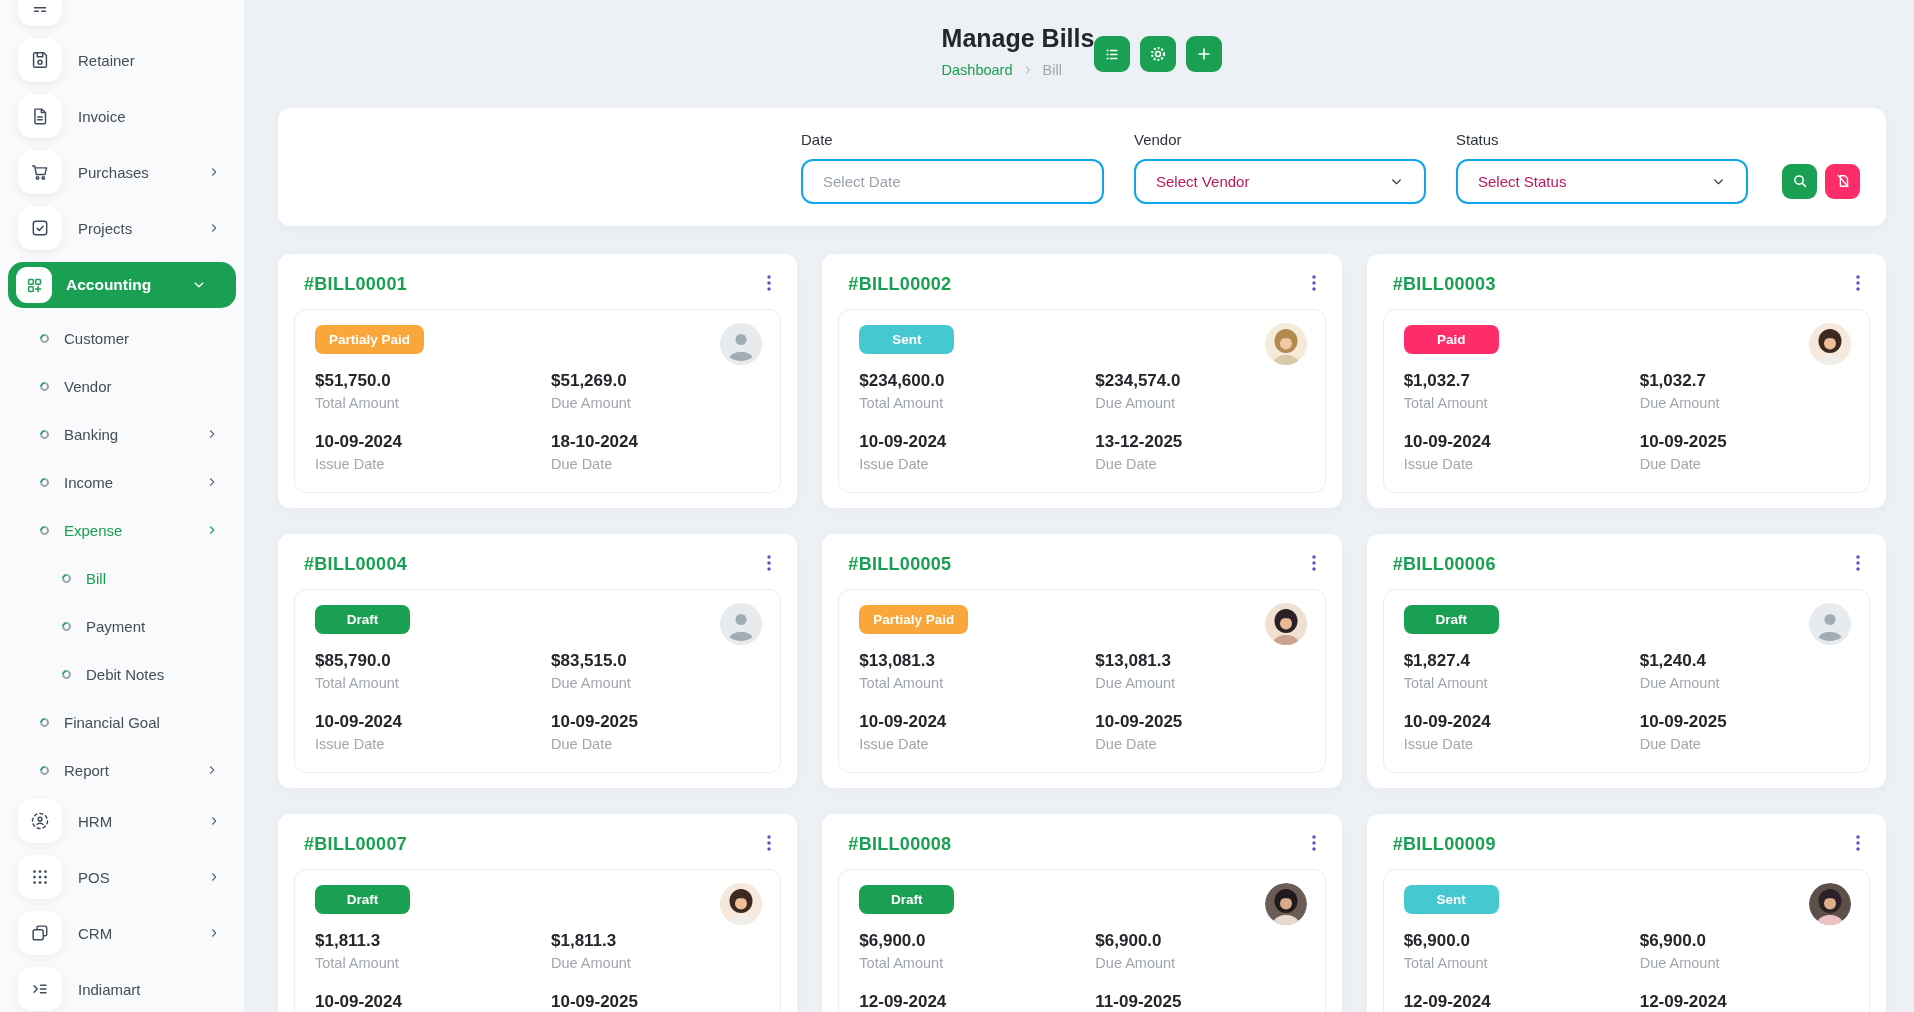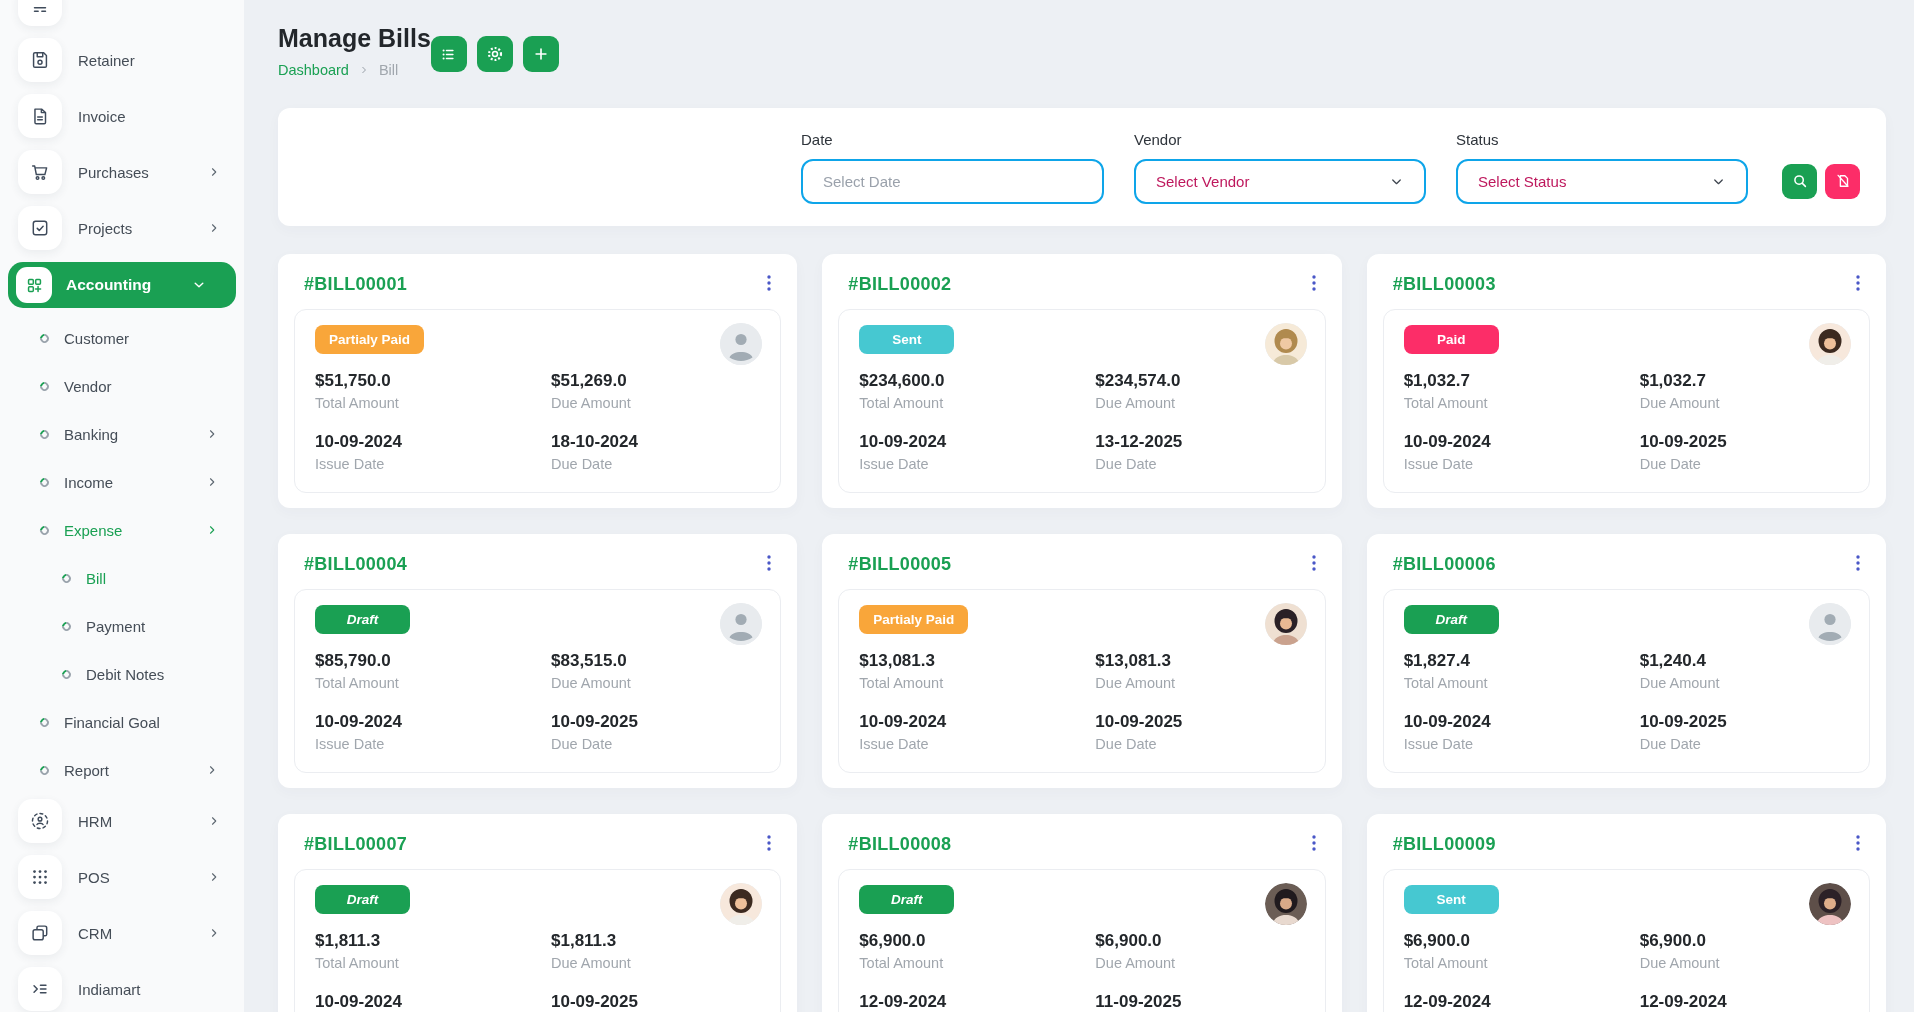--- a/index.html
+++ b/index.html
@@ -32,21 +32,21 @@
   .subitem[data-level="2"] { padding-left:62px; }
   .bullet { width:9px; height:9px; flex:0 0 9px; border:2px solid #9aa3ac; border-top-color:var(--primary,#1aa053); border-radius:50%; transform:rotate(-45deg); }
   .sublabel { margin-left:15px; font-size:15px; font-weight:500; color:#454d57; }
   .subitem[data-active="true"] .sublabel { color:var(--primary,#1aa053); }
   .subitem .chev-r { margin-right:26px; }
   .subitem[data-sub="false"] .chev-r { visibility:hidden; }
   .subitem[data-active="true"] .chev-r path { stroke:var(--primary,#1aa053); }
   .bottom-first { margin-top:5px; }
   
   .main { flex:1; padding:24px 28px 0 34px; overflow:hidden; }
-  .page-head { display:flex; justify-content:flex-start; align-items:flex-start; }
+  .page-head { display:flex; justify-content:center; align-items:flex-start; }
   .page-title { font-size:25px; font-weight:700; color:#23272b; }
   .breadcrumb { margin-top:9px; display:flex; align-items:center; gap:10px; font-size:14.5px; }
   .crumb-home { color:var(--primary,#1aa053); cursor:pointer; text-decoration:none; }
   .crumb-sep  { color:#99a0a8; }
   .crumb-cur  { color:#a0a6ad; }
   .head-actions { display:flex; gap:10px; margin-top:12px; }
   .hbtn { width:36px; height:36px; border:none; border-radius:9px; background:var(--primary,#1aa053);
           display:flex; align-items:center; justify-content:center; cursor:pointer; }
   
   .filter-card {
@@ -74,21 +74,21 @@
   .card { background:#fff; border-radius:12px; height:254px; box-shadow:0 4px 14px rgba(50,60,80,.03); }
   .card-head { display:flex; justify-content:space-between; align-items:center; padding:19px 20px 13px 26px; }
   .bill-no { color:var(--primary,#1aa053); font-size:18px; font-weight:700; letter-spacing:.3px; text-decoration:none; cursor:pointer; }
   .dots-btn { background:none; border:none; cursor:pointer; padding:2px 6px; }
   .card-body { margin:0 16px 16px; border:1px solid #ebedf1; border-radius:12px; padding:15px 20px 0; position:relative; height:184px; }
   .badge {
     display:inline-flex; align-items:center; justify-content:center;
     min-width:95px; height:29px; padding:0 14px; border-radius:8px;
     color:#fff; font-size:13.5px; font-weight:700;
   }
-  .badge[data-status="success"] { background:var(--primary,#1aa053);font-style:italic; }
+  .badge[data-status="success"] { background:var(--primary,#1aa053); }
   .badge[data-status="warning"] { background:var(--warning,#f9a63a); }
   .badge[data-status="info"]    { background:var(--info,#46c8d1); }
   .badge[data-status="danger"]  { background:var(--danger,#fc2d68); }
   .avatar { position:absolute; top:13px; right:18px; width:42px; height:42px; border-radius:50%; overflow:hidden; background:#e8ebee;
             --hair:#4a3423; --skin:#e9bd98; --shirt:#e0e4e8; --avbg:#f2e3d2; }
   .avatar[data-avatar="woman-blonde"]   { --hair:#b08a4e; --avbg:#f6ead8; --shirt:#d8c9a8; --skin:#f0c9a4; }
   .avatar[data-avatar="woman-brunette"] { --hair:#3c2a20; --avbg:#f7e8dc; --shirt:#f0eee9; --skin:#eec09a; }
   .avatar[data-avatar="woman-dark"]     { --hair:#2a2026; --avbg:#efe0d2; --shirt:#caa28e; --skin:#e9b892; }
   .avatar[data-avatar="woman-night"]    { --hair:#201a1e; --avbg:#6b5d55; --shirt:#e8d9cf; --skin:#d9a988; }
   .avatar[data-avatar="woman-pink"]     { --hair:#2c2127; --avbg:#5e4f49; --shirt:#eec2c2; --skin:#dfae8a; }

